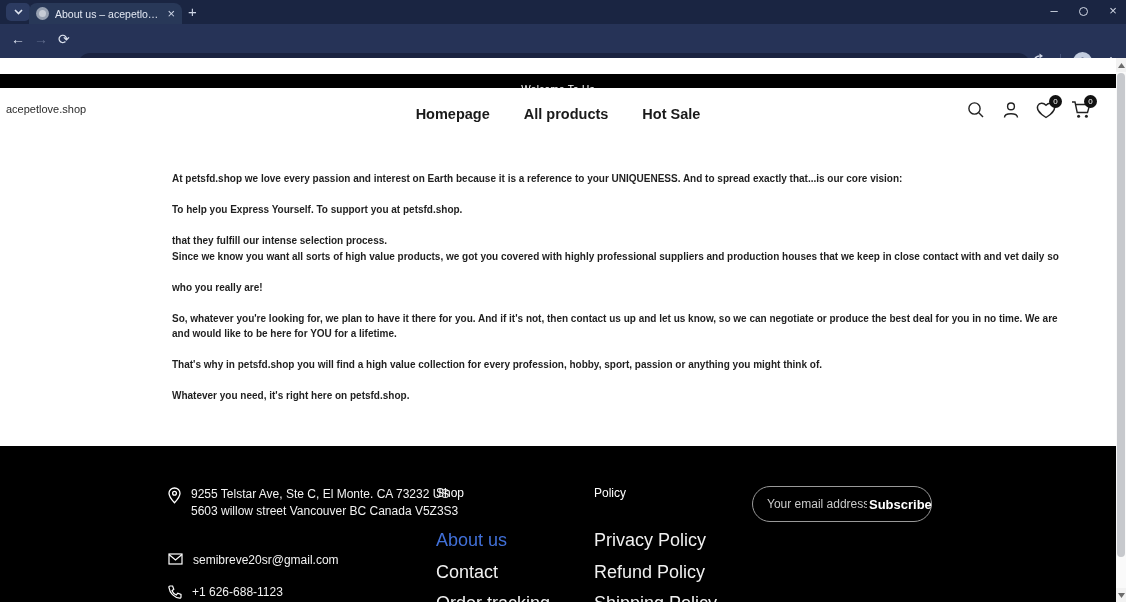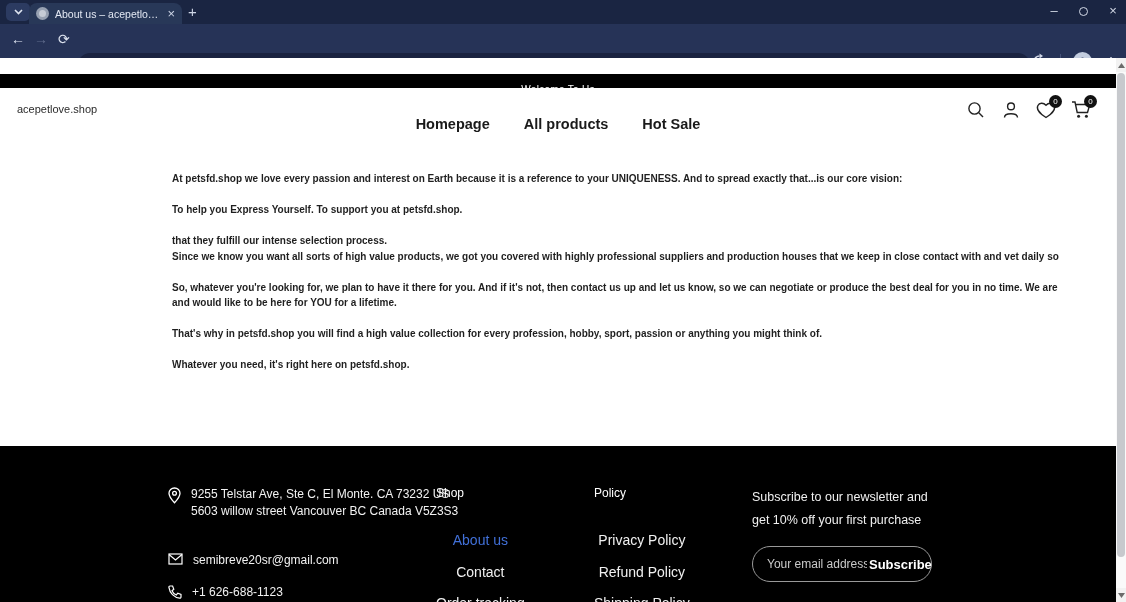--- a/index.html
+++ b/index.html
@@ -31,41 +31,41 @@
   .avatar-circle { width:19px; height:19px; border-radius:50%; background:#c3cddf; display:flex; align-items:center; justify-content:center; }
   .more-dots { font-size:14px; color:#cfd6e6; }
 
   
   .page { position:absolute; left:0; top:58px; width:1116px; height:544px; background:#fff; overflow:hidden; }
 
   .banner { position:absolute; left:0; top:16px; width:1116px; height:30px; background:#000; display:flex; align-items:center; justify-content:center; }
   .banner-text { color:#fff; font-size:10px; letter-spacing:.3px; }
 
   .site-header { position:absolute; left:0; top:30px; width:1116px; height:43px; background:#fff; }
-  .site-logo { position:absolute; left:17px; top:15px; font-size:11px; color:#2b2b2b; font-weight:500; }
-  .site-nav { position:absolute; left:0; top:14px; width:1116px; height:43px; display:flex; align-items:center; justify-content:center; gap:34px; }
+  .site-logo { position:absolute; left:6px; top:15px; font-size:11px; color:#2b2b2b; font-weight:500; }
+  .site-nav { position:absolute; left:0; top:4px; width:1116px; height:43px; display:flex; align-items:center; justify-content:center; gap:34px; }
   .site-nav a { font-size:14.5px; font-weight:600; color:#1a1a1a; text-decoration:none; }
   .header-icons { position:absolute; right:24px; top:0; height:43px; display:flex; align-items:center; gap:13px; }
   .hicon { position:relative; width:22px; height:22px; display:flex; align-items:center; justify-content:center; }
   .badge { position:absolute; top:-4px; right:-5px; width:13px; height:13px; border-radius:50%; background:#111; color:#fff; font-size:8px; display:flex; align-items:center; justify-content:center; }
 
   .main-copy { position:absolute; left:172px; top:113px; }
   .main-copy .para { margin-bottom:15.5px;font-weight:bold; }
   .main-copy .line { font-size:10px; line-height:15.5px; color:#1f1f1f; white-space:nowrap; }
 
   .footer { position:absolute; left:0; top:388px; width:1116px; height:220px; background:#000; color:#fff; }
   .f-contact { position:absolute; left:168px; top:40px; }
   .contact-row { display:flex; gap:10px; margin-bottom:14px; }
   .contact-row .txt { font-size:12px; line-height:17px; color:#f2f2f2; }
   .c-email { margin-top:32px; } .c-phone { margin-top:15px; }
 
   .f-col { position:absolute; top:40px; }
   .f-col.shop { left:436px; } .f-col.policy { left:594px; } .f-col.news { left:752px; width:195px; }
   .f-head { font-size:12px; font-weight:normal; color:#fff; margin-bottom:25px; }
-  .f-link { display:block; font-size:14px; color:#f0f0f0; text-decoration:none; margin-bottom:10px; line-height:12.5px; padding-top:9px;text-align:center; }
+  .f-link { display:block; font-size:18px; color:#f0f0f0; text-decoration:none; margin-bottom:10px; line-height:12.5px; padding-top:9px; }
   .f-link.active { color:#4170d8; }
   .news-text { font-size:12.5px; line-height:23px; color:#f0f0f0; margin-bottom:14px; }
   .news-pill { width:180px; height:36px; border:1px solid #999; border-radius:18px; display:flex; align-items:center; padding:0 14px; }
   .news-pill input { background:transparent; border:none; outline:none; color:#eee; font-size:12px; width:100px; font-family:"Liberation Sans",sans-serif; }
   .news-pill input::placeholder { color:#c9c9c9; }
   .subscribe-btn { background:none; border:none; color:#fff; font-weight:bold; font-size:13px; margin-left:2px; font-family:"Liberation Sans",sans-serif; }
 
   
   .scrollbar { position:absolute; right:0; top:58px; width:10px; height:544px; background:#fafafa; }
   .scroll-btn { position:absolute; left:0; width:10px; height:14px; background:#f2f2f2; display:flex; align-items:center; justify-content:center; }
@@ -176,20 +176,21 @@
         <div class="line">At petsfd.shop we love every passion and interest on Earth because it is a reference to your UNIQUENESS. And to spread exactly that...is our core vision:</div>
       </div>
     <div class="para">
         <div class="line">To help you Express Yourself. To support you at petsfd.shop.</div>
       </div>
     <div class="para">
       <div class="line">that they fulfill our intense selection process.</div>
       <div class="line">Since we know you want all sorts of high value products, we got you covered with highly professional suppliers and production houses that we keep in close contact with and vet daily so</div>
     </div>
     <div class="para">
+      <div class="line">who you really are!</div>
     </div>
     <div class="para">
       <div class="line">So, whatever you're looking for, we plan to have it there for you. And if it's not, then contact us up and let us know, so we can negotiate or produce the best deal for you in no time. We are</div>
       <div class="line">and would like to be here for YOU for a lifetime.</div>
     </div>
     <div class="para">
         <div class="line">That's why in petsfd.shop you will find a high value collection for every profession, hobby, sport, passion or anything you might think of.</div>
       </div>
     <div class="para">
         <div class="line">Whatever you need, it's right here on petsfd.shop.</div>
@@ -233,21 +234,20 @@
     </div>
 
     <div class="f-col policy">
       <div class="f-head">Policy</div>
       <a class="f-link" href="#">Privacy Policy</a>
       <a class="f-link" href="#">Refund Policy</a>
       <a class="f-link" href="#">Shipping Policy</a>
     </div>
 
     <div class="f-col news">
-      <div class="news-text">Subscribe to our newsletter and get 10% off your first purchase</div>
       <div class="news-pill">
         <input type="text" placeholder="Your email address" style="">
         <button class="subscribe-btn">Subscribe</button>
       </div>
     </div>
 
   </div>
 </div>
 
 <div class="scrollbar">

